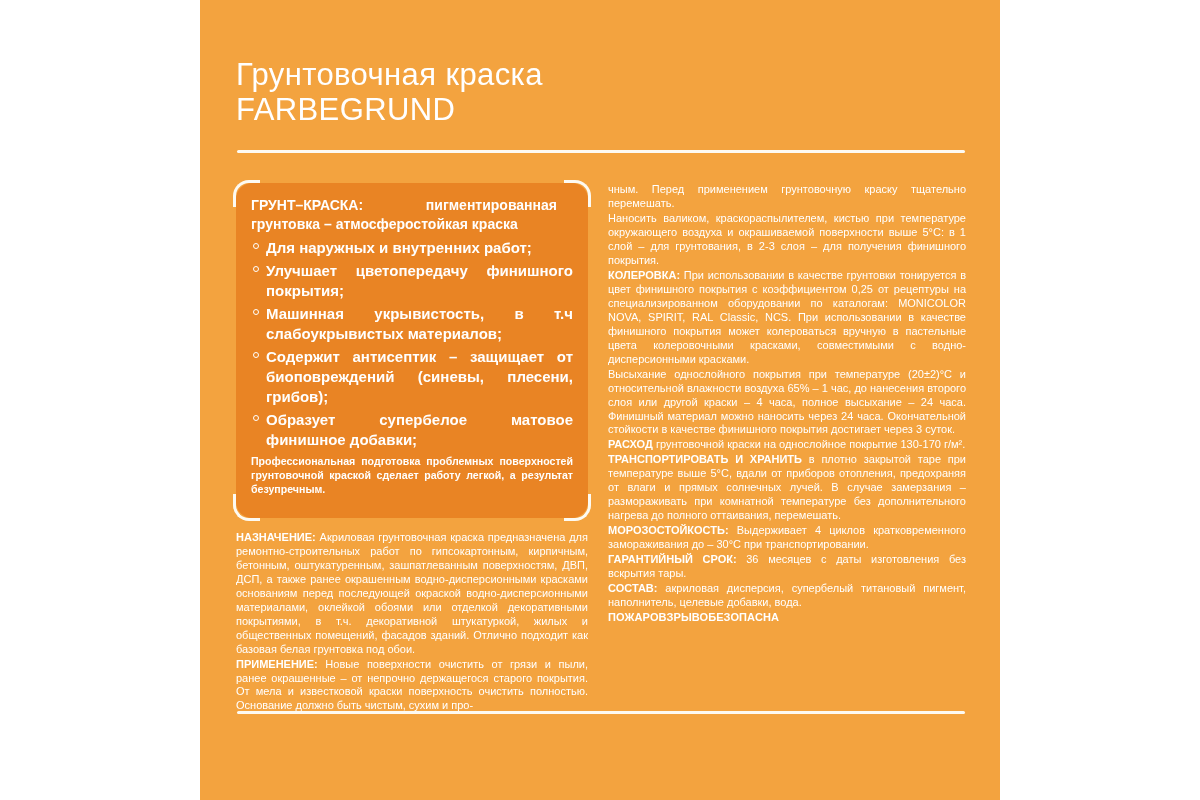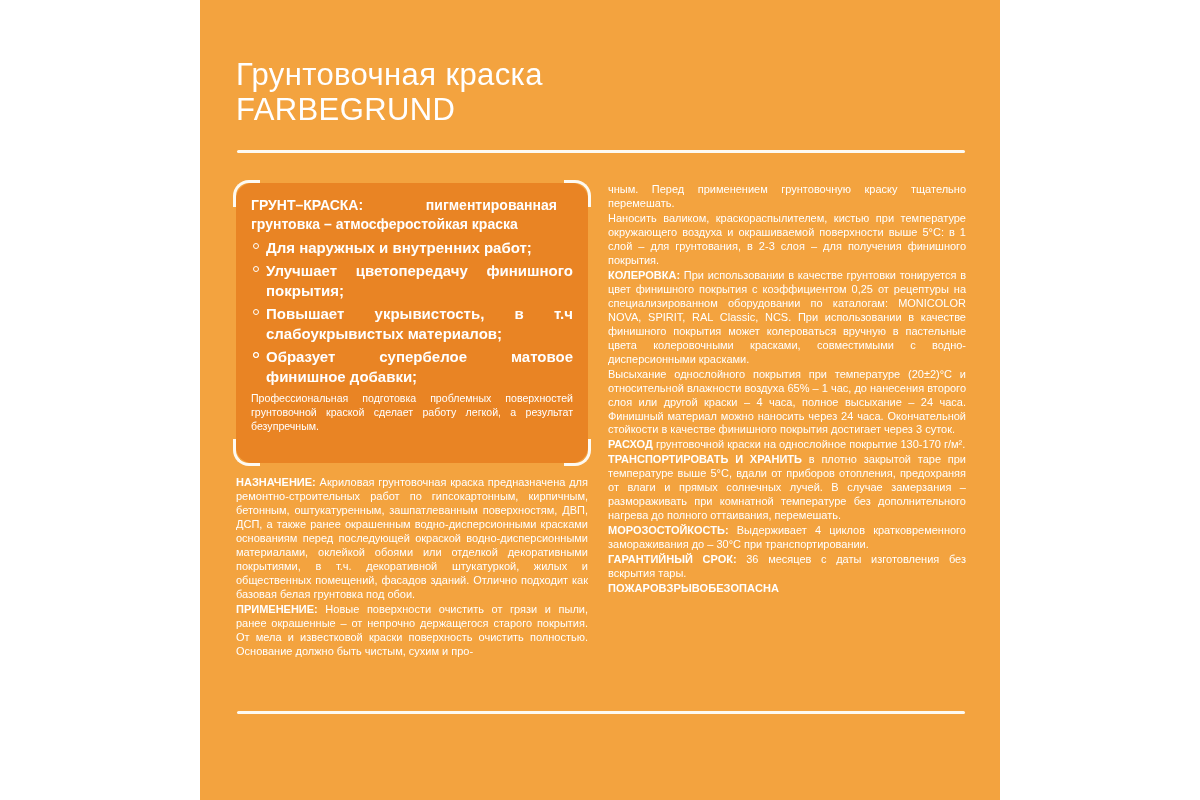--- a/index.html
+++ b/index.html
@@ -125,25 +125,25 @@
     position: absolute;
     left: 2px;
     top: 5px;
     width: 4px;
     height: 4px;
     border: 1.4px solid #ffffff;
     border-radius: 50%;
     display: block;
   }
   .box-outro {
-    margin: 4px 0 12px 0;
+    margin: 4px 0 4px 0;
     color: #ffffff;
     font-size: 10.6px;
     line-height: 1.33;
-    font-weight: normal;
+    font-weight: bold;
     text-align: justify;
   }
 
   
   .body-para {
     margin: 0 0 1px 0;
     color: #ffffff;
     font-size: 11px;
     line-height: 1.27;
     text-align: justify;
@@ -179,39 +179,40 @@
           <span class="corner tl"></span>
           <span class="corner tr"></span>
           <span class="corner bl"></span>
           <span class="corner br"></span>
 
           <p class="box-lead">ГРУНТ–КРАСКА: пигментированная грунтовка – атмосферостойкая краска</p>
 
           <ul class="box-list">
             <li><span class="bullet"></span><span>Для наружных и внутренних работ;</span></li>
             <li><span class="bullet"></span><span>Улучшает цветопередачу финишного покрытия;</span></li>
-            <li><span class="bullet"></span><span>Повышает укрывистость, в т.ч слабоукрывистых материалов;</span></li>
-            <li><span class="bullet"></span></li>
+            <li><span class="bullet"></span><span>Машинная укрывистость, в т.ч слабоукрывистых материалов;</span></li>
+            <li><span class="bullet"></span><span>Содержит антисептик – защищает от биоповреждений (синевы, плесени, грибов);</span></li>
             <li><span class="bullet"></span><span>Образует супербелое матовое финишное добавки;</span></li>
           </ul>
 
           <p class="box-outro">Профессиональная подготовка проблемных поверхностей грунтовочной краской сделает работу легкой, а результат безупречным.</p>
         </div>
 
         <p class="body-para"><b>НАЗНАЧЕНИЕ:</b><span> Акриловая грунтовочная краска предназначена для ремонтно-строительных работ по гипсокартонным, кирпичным, бетонным, оштукатуренным, зашпатлеванным поверхностям, ДВП, ДСП, а также ранее окрашенным водно-дисперсионными красками основаниям перед последующей окраской водно-дисперсионными материалами, оклейкой обоями или отделкой декоративными покрытиями, в т.ч. декоративной штукатуркой, жилых и общественных помещений, фасадов зданий. Отлично подходит как базовая белая грунтовка под обои.</span></p>
         <p class="body-para"><b>ПРИМЕНЕНИЕ:</b><span> Новые поверхности очистить от грязи и пыли, ранее окрашенные – от непрочно держащегося старого покрытия. От мела и известковой краски поверхность очистить полностью. Основание должно быть чистым, сухим и про-</span></p>
       </div>
 
       <div class="col col-right">
         <p class="body-para"><b></b><span>чным. Перед применением грунтовочную краску тщательно перемешать.</span></p>
         <p class="body-para"><b></b><span>Наносить валиком, краскораспылителем, кистью при температуре окружающего воздуха и окрашиваемой поверхности выше 5°С: в 1 слой – для грунтования, в 2-3 слоя – для получения финишного покрытия.</span></p>
         <p class="body-para"><b>КОЛЕРОВКА:</b><span> При использовании в качестве грунтовки тонируется в цвет финишного покрытия с коэффициентом 0,25 от рецептуры на специализированном оборудовании по каталогам: MONICOLOR NOVA, SPIRIT, RAL Classic, NCS. При использовании в качестве финишного покрытия может колероваться вручную в пастельные цвета колеровочными красками, совместимыми с водно-дисперсионными красками.</span></p>
         <p class="body-para"><b></b><span>Высыхание однослойного покрытия при температуре (20±2)°С и относительной влажности воздуха 65% – 1 час, до нанесения второго слоя или другой  краски – 4 часа, полное высыхание – 24 часа. Финишный материал можно наносить через 24 часа.  Окончательной стойкости в качестве финишного покрытия достигает через 3 суток.</span></p>
         <p class="body-para"><b>РАСХОД</b><span> грунтовочной краски на однослойное покрытие 130-170 г/м².</span></p>
         <p class="body-para"><b>ТРАНСПОРТИРОВАТЬ И ХРАНИТЬ</b><span> в плотно закрытой таре при температуре выше 5°С, вдали от приборов отопления, предохраняя от влаги и прямых солнечных лучей. В случае замерзания – размораживать при комнатной температуре без дополнительного нагрева до полного оттаивания, перемешать.</span></p>
         <p class="body-para"><b>МОРОЗОСТОЙКОСТЬ:</b><span> Выдерживает 4 циклов кратковременного замораживания до – 30°С при транспортировании.</span></p>
         <p class="body-para"><b>ГАРАНТИЙНЫЙ СРОК:</b><span> 36 месяцев с даты изготовления без вскрытия тары.</span></p>
+        <p class="body-para"><b>СОСТАВ:</b><span> акриловая дисперсия, супербелый титановый пигмент, наполнитель, целевые добавки, вода.</span></p>
         <p class="body-para solo-bold">ПОЖАРОВЗРЫВОБЕЗОПАСНА</p>
       </div>
 
     </div>
   </div>
 </div>
 
 </body></html>

